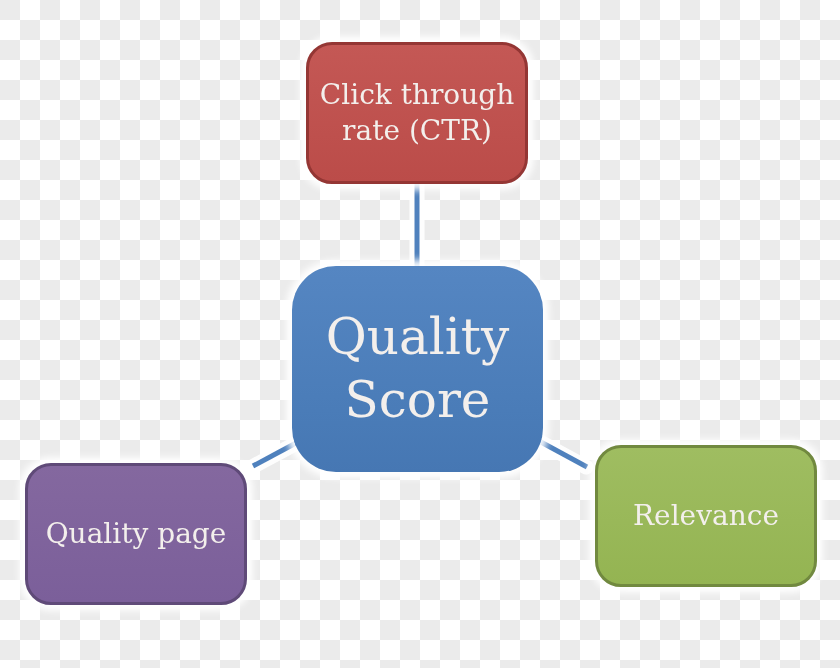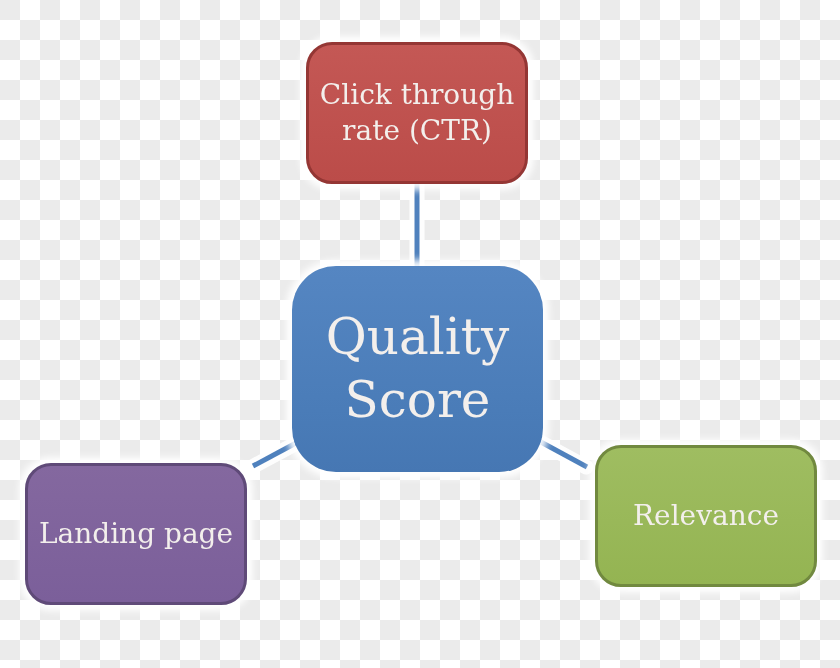--- a/index.html
+++ b/index.html
@@ -95,20 +95,20 @@
 
   <div class="node node-ctr">
     <div class="node-label">Click through rate (CTR)</div>
   </div>
 
   <div class="node node-quality">
     <div class="node-label">Quality Score</div>
   </div>
 
   <div class="node node-landing">
-    <div class="node-label">Landing page</div>
+    <div class="node-label">Quality page</div>
   </div>
 
   <div class="node node-relevance">
     <div class="node-label">Relevance</div>
   </div>
 
 </div>
 
 </body></html>

